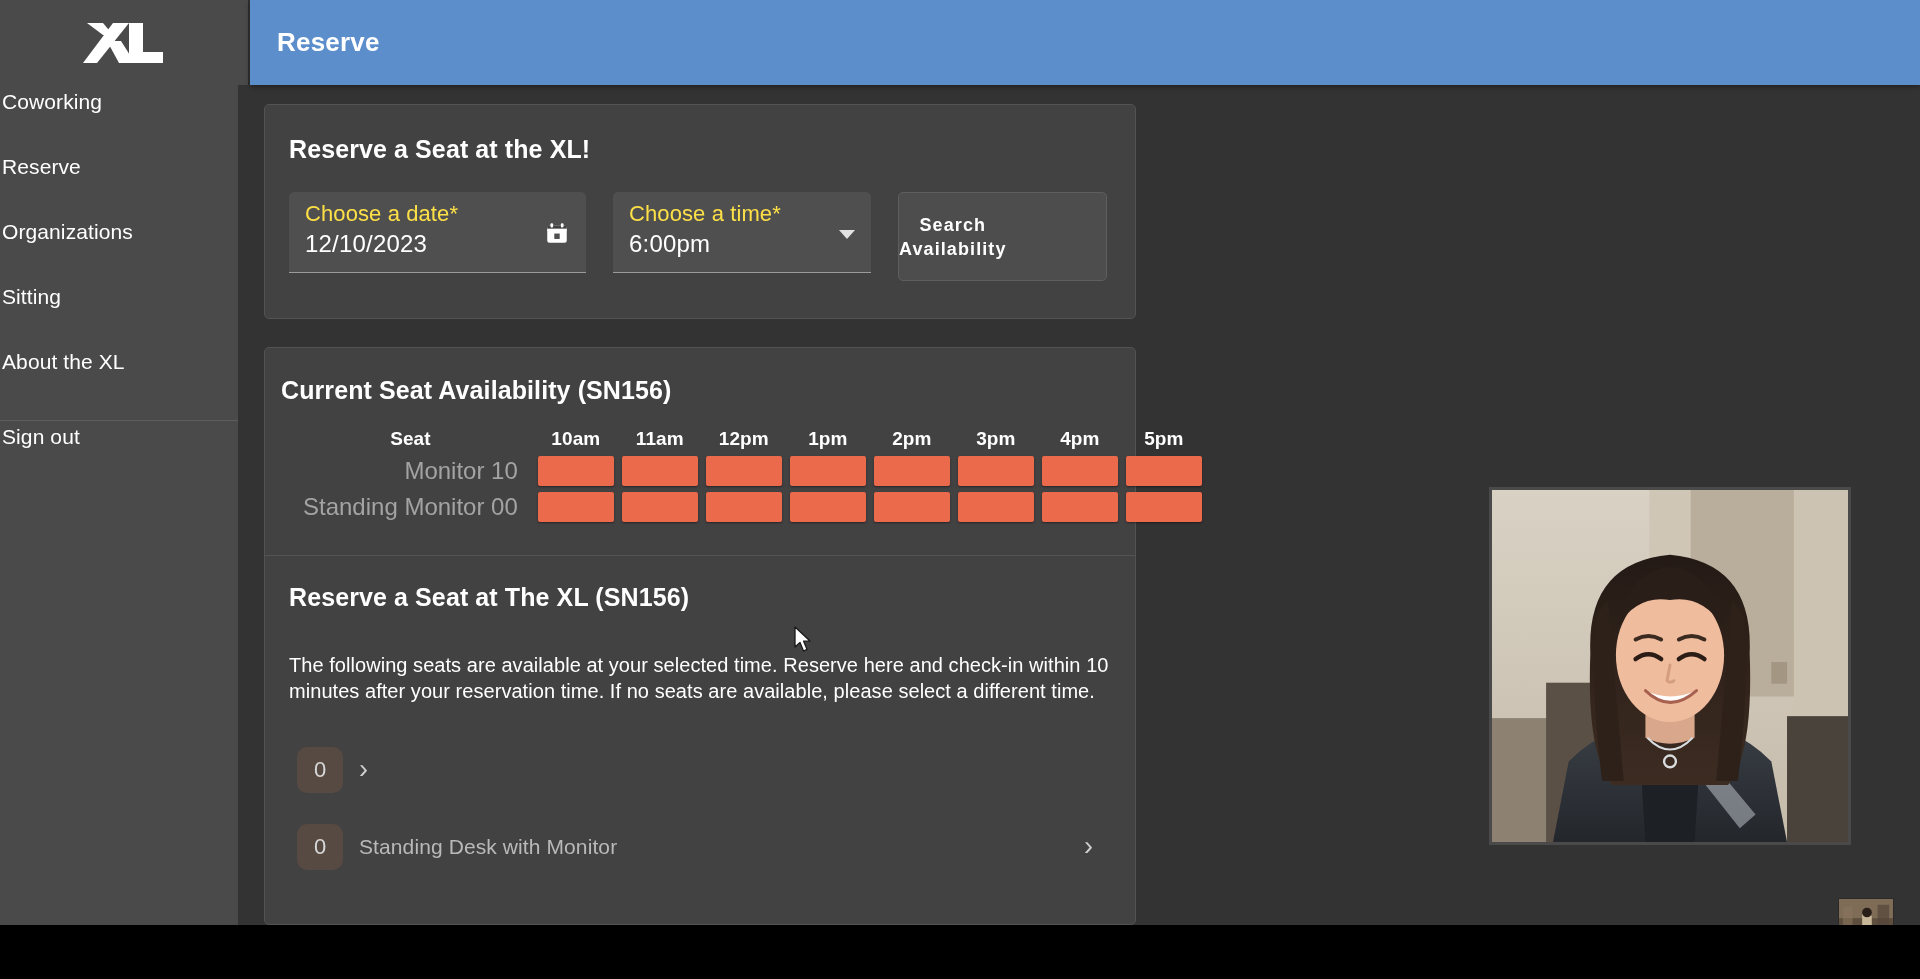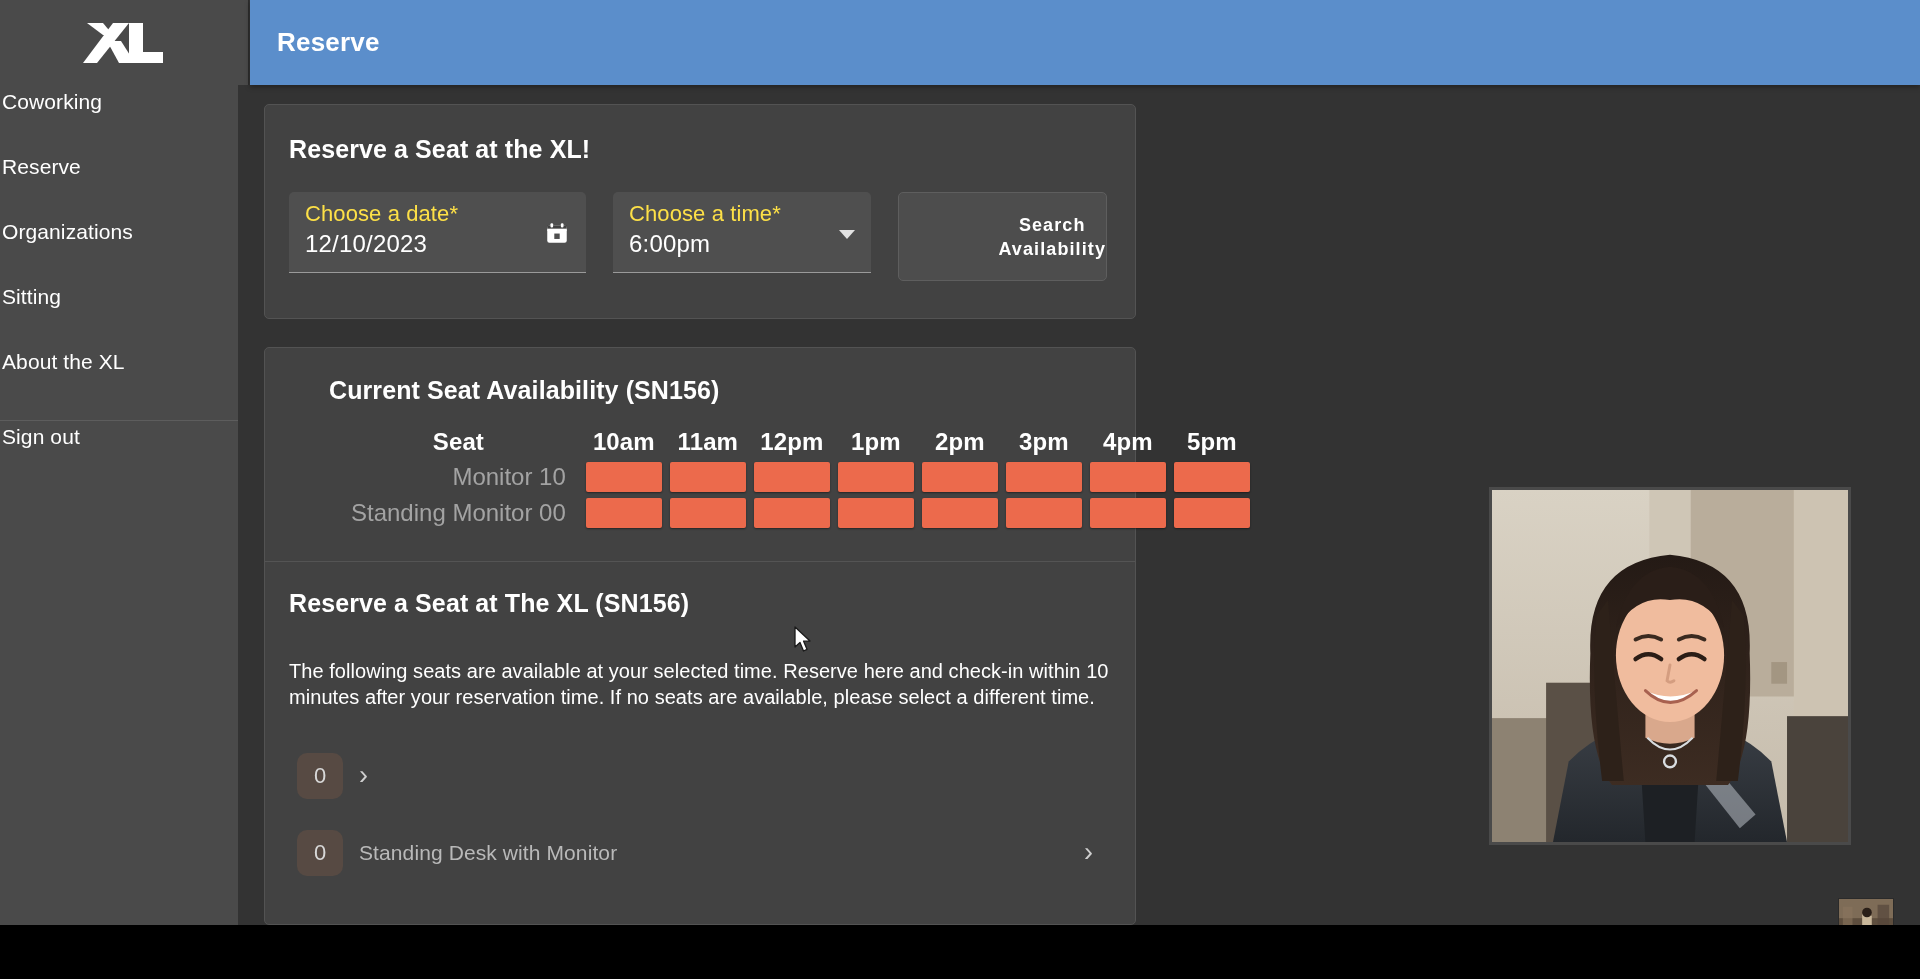--- a/index.html
+++ b/index.html
@@ -177,36 +177,36 @@
     border-radius: 5px;
     color: #ffffff;
     font-family: "Liberation Sans", sans-serif;
     font-size: 18px;
     font-weight: 700;
     line-height: 24px;
     letter-spacing: 1.1px;
     cursor: pointer;
     display: flex;
     align-items: center;
-    justify-content: flex-end;
+    justify-content: flex-start;
     text-align: center;
   }
 
   
-  .avail-inner { padding: 28px 24px 0 24px; margin-left: 40px; }
+  .avail-inner { padding: 28px 24px 0 16px; }
 
   .avail-table {
     border-collapse: separate;
     border-spacing: 8px 6px;
     margin-top: 17px;
     margin-left: 14px;
   }
   .avail-table th {
     color: #ffffff;
-    font-size: 24px;
+    font-size: 19px;
     font-weight: 700;
     letter-spacing: .1px;
     padding: 0;
   }
   .avail-table th.seat-head { padding-right: 12px; }
   .avail-table td.seat-name {
     color: #a3a3a3;
     font-size: 24px;
     font-weight: 400;
     text-align: right;

